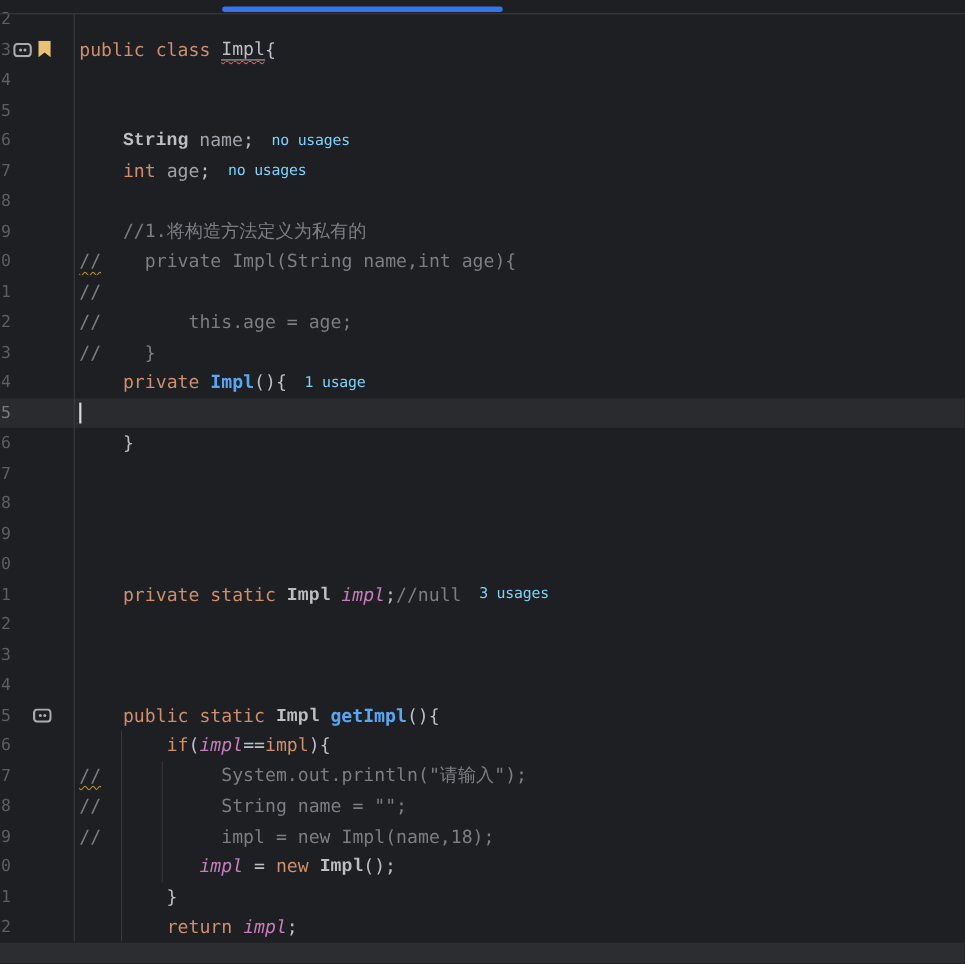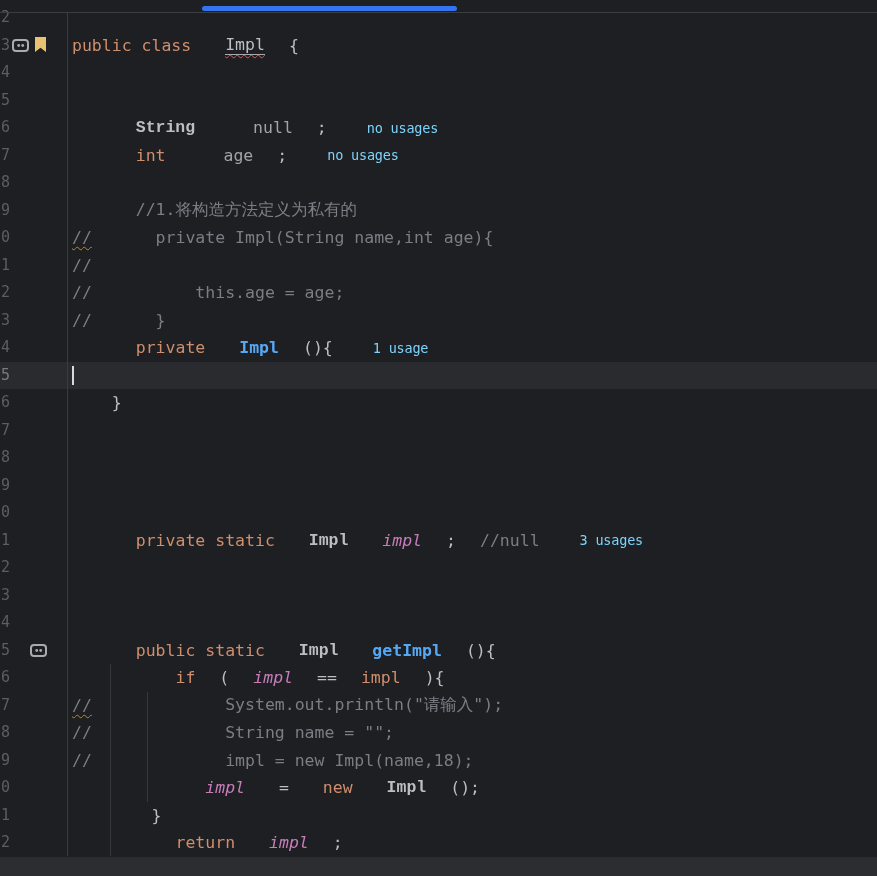--- a/index.html
+++ b/index.html
@@ -29,21 +29,21 @@
   .row.current .lnum{color:#767B84;}
   .gicons{
     position:absolute;right:830px;left:0;top:0;height:27.5px;
     display:flex;align-items:center;justify-content:flex-end;gap:5px;
     padding-right:0;z-index:6;
   }
   .gicons{left:0;width:47px;right:auto;}
   .code{
     position:absolute;left:68px;top:0;height:27.5px;
     padding-left:4px;white-space:pre;
-    display:flex;align-items:center;z-index:4;gap:24px;
+    display:flex;align-items:center;z-index:4;
   }
   .tok-kw{color:#CF8E6D;}
   .tok-pln{color:#BCBEC4;}
   .tok-bold{color:#BCBEC4;font-weight:bold;font-family:Liberation Mono, monospace;}
   .tok-mth{color:#56A8F5;font-weight:bold;}
   .tok-fld{color:#C77DBB;font-style:italic;}
   .tok-cmt{color:#7A7E85;}
   .tok-un{color:#A0A3AA;}
   .tok-decl{
     color:#BCBEC4;
@@ -98,21 +98,21 @@
       <div class="row">
         <span class="lnum">4</span>
         <span class="code"></span>
       </div>
       <div class="row">
         <span class="lnum">5</span>
         <span class="code"></span>
       </div>
       <div class="row">
         <span class="lnum">6</span>
-        <span class="code"><span class="tok-pln">    </span><span class="tok-bold">String</span><span class="tok-pln"> </span><span class="tok-un">null</span><span class="tok-pln">;</span><span class="hint">no usages</span></span>
+        <span class="code"><span class="tok-pln">    </span><span class="tok-bold">String</span><span class="tok-pln"> </span><span class="tok-un">name</span><span class="tok-pln">;</span><span class="hint">no usages</span></span>
       </div>
       <div class="row">
         <span class="lnum">7</span>
         <span class="code"><span class="tok-pln">    </span><span class="tok-kw">int</span><span class="tok-pln"> </span><span class="tok-un">age</span><span class="tok-pln">;</span><span class="hint">no usages</span></span>
       </div>
       <div class="row">
         <span class="lnum">8</span>
         <span class="code"></span>
       </div>
       <div class="row">

